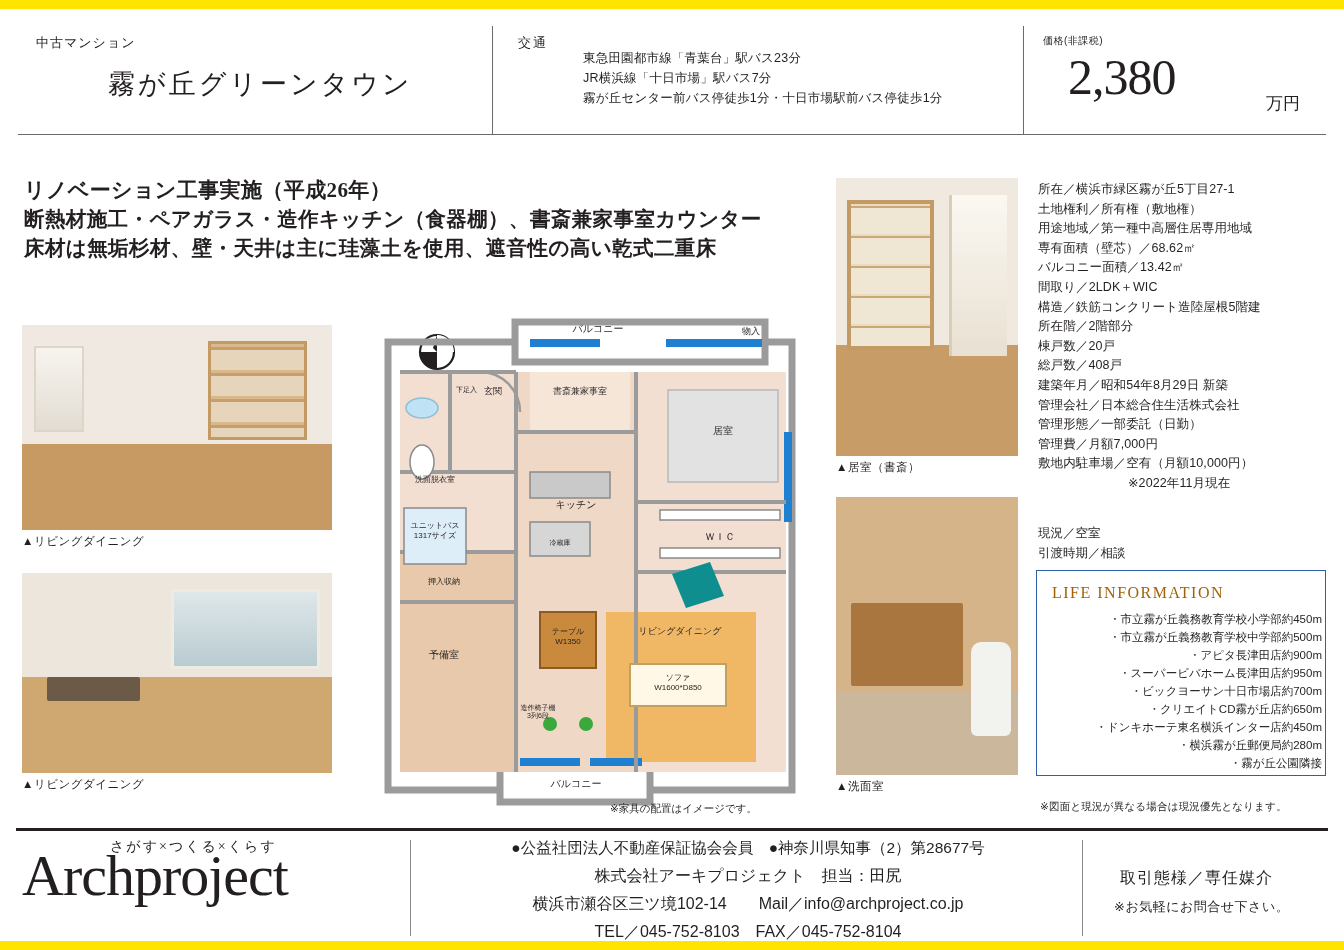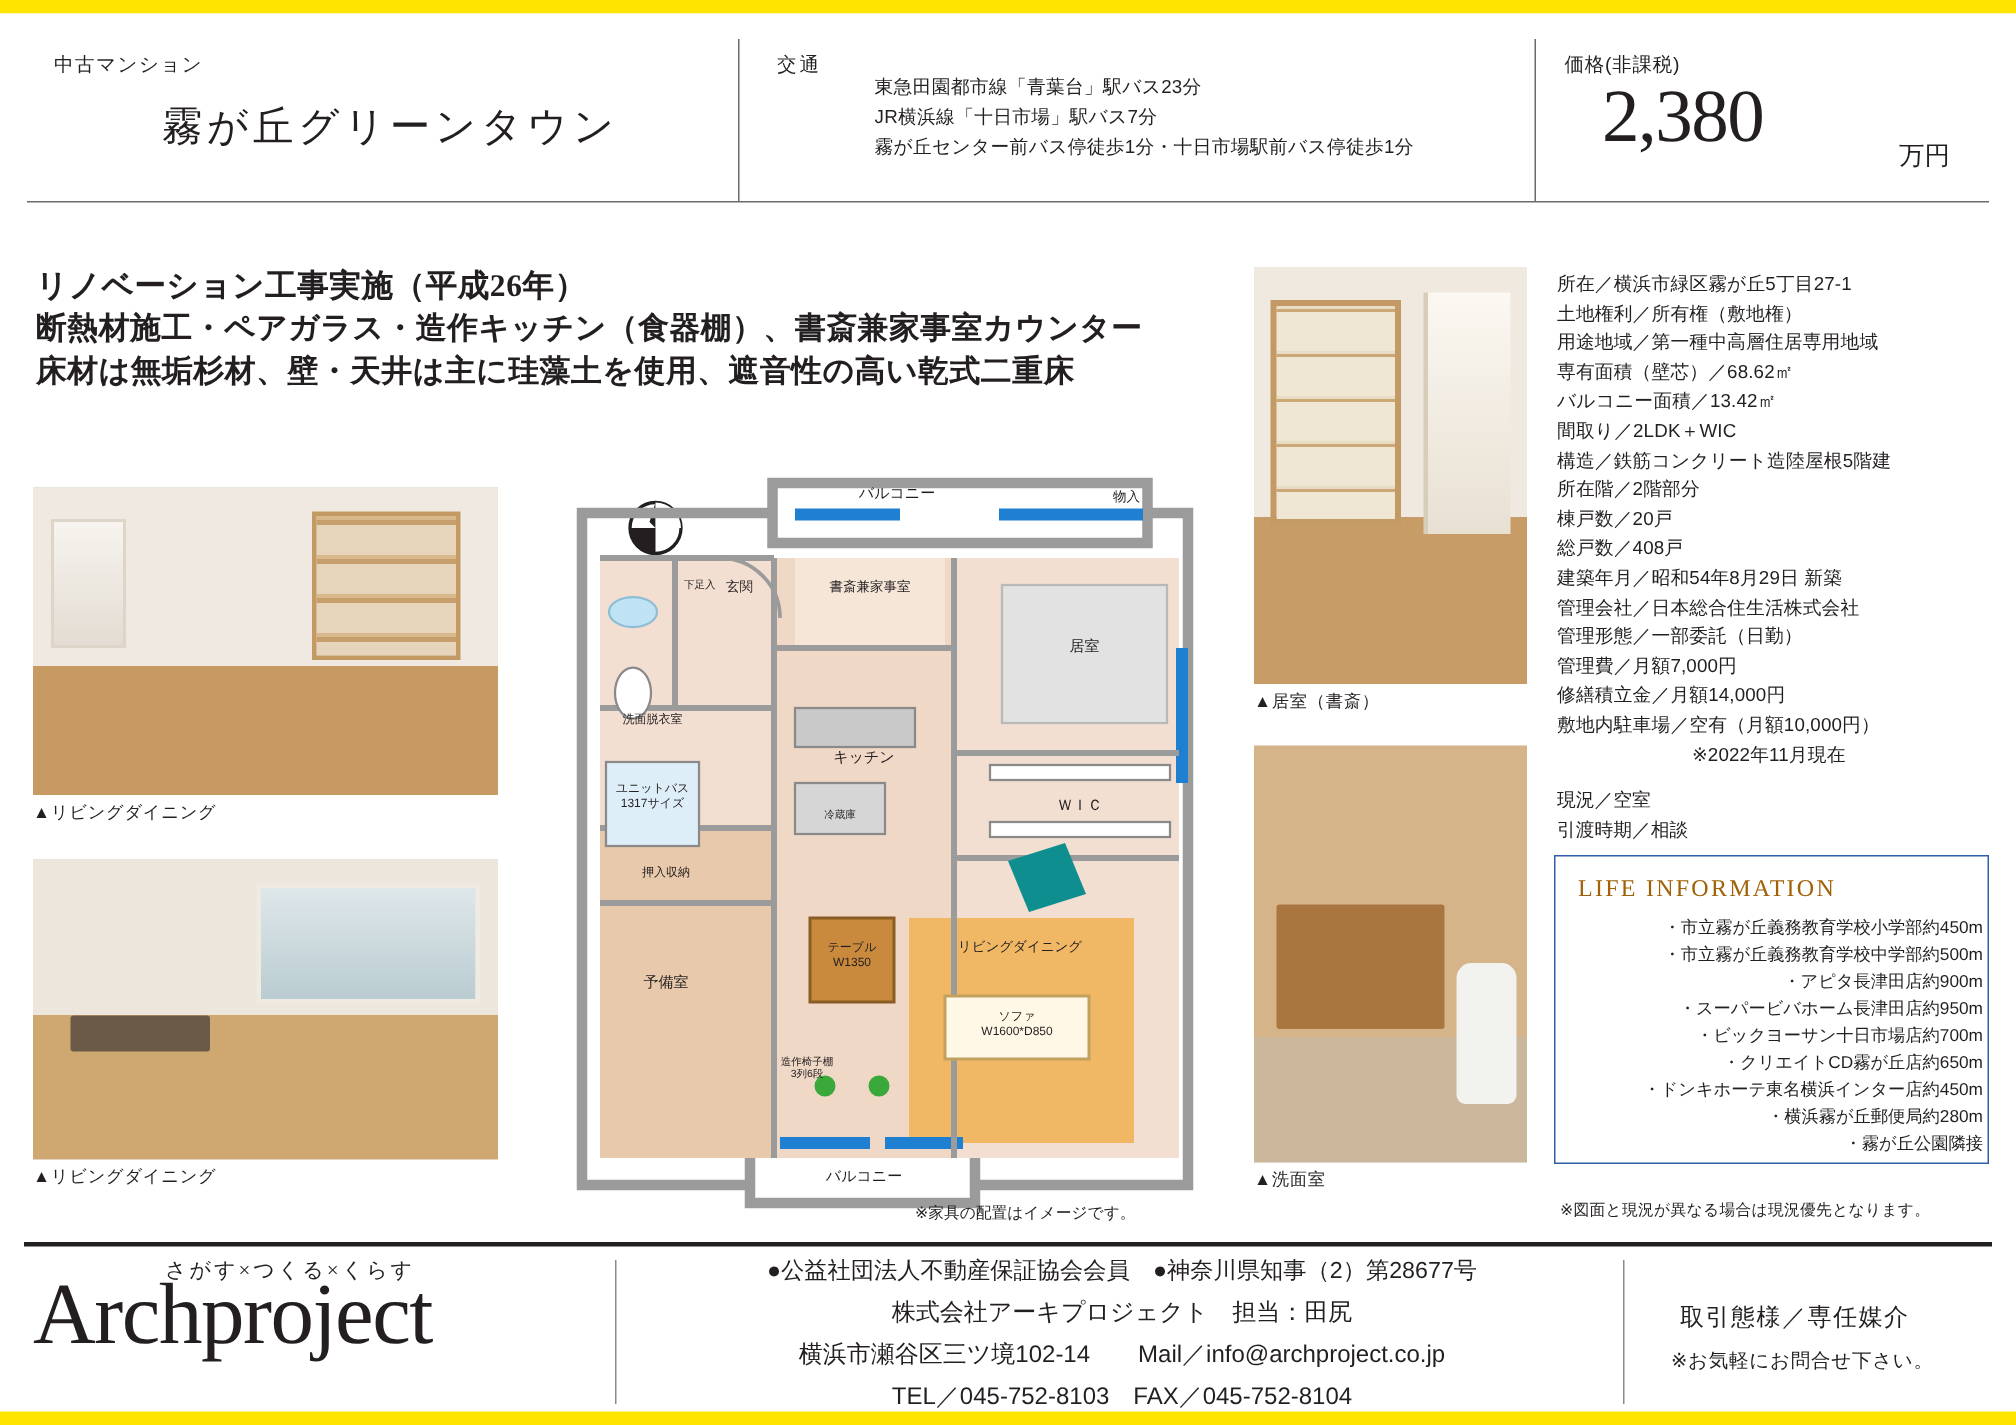--- a/index.html
+++ b/index.html
@@ -21,21 +21,21 @@
   .header{position:absolute;left:18px;top:26px;width:1308px;height:110px;}
   .hdr-line{position:absolute;left:0;top:108px;width:1308px;height:1px;background:#6b6b6b;}
   .vdiv{position:absolute;width:1px;background:#6b6b6b;}
 
   .kind{position:absolute;left:18px;top:8px;font-size:13px;letter-spacing:1px;}
   .bldg-name{position:absolute;left:90px;top:40px;font-size:27px;font-family:"Liberation Serif","DejaVu Serif",serif;letter-spacing:3px;}
 
   .acc-label{position:absolute;left:500px;top:8px;font-size:13px;letter-spacing:2px;}
   .acc-list{position:absolute;left:565px;top:22px;font-size:12.5px;line-height:20px;letter-spacing:0.2px;}
 
-  .price-label{position:absolute;left:1025px;top:8px;font-size:13px;letter-spacing:0.5px;}
+  .price-label{position:absolute;left:1025px;top:8px;font-size:10px;letter-spacing:0.5px;}
   .price-num{position:absolute;left:1050px;top:22px;font-size:50px;font-family:"Liberation Serif","DejaVu Serif",serif;letter-spacing:-1px;}
   .price-unit{position:absolute;left:1248px;top:66px;font-size:17px;}
 
   
   .reno{position:absolute;left:24px;top:176px;width:830px;
         font-family:"Liberation Serif","DejaVu Serif",serif;font-weight:bold;}
   .reno div{font-size:20.5px;line-height:29px;letter-spacing:0.4px;}
   .reno div:first-child{font-size:21px;}
 
   
@@ -177,21 +177,20 @@
     <div>バルコニー面積／13.42㎡</div>
     <div>間取り／2LDK＋WIC</div>
     <div>構造／鉄筋コンクリート造陸屋根5階建</div>
     <div>所在階／2階部分</div>
     <div>棟戸数／20戸</div>
     <div>総戸数／408戸</div>
     <div>建築年月／昭和54年8月29日 新築</div>
     <div>管理会社／日本総合住生活株式会社</div>
     <div>管理形態／一部委託（日勤）</div>
     <div>管理費／月額7,000円</div>
-    <div>修繕積立金／月額14,000円</div>
     <div>敷地内駐車場／空有（月額10,000円）</div>
     <div class="ind">※2022年11月現在</div>
   </div>
 
   <div class="status">
     <div>現況／空室</div>
     <div>引渡時期／相談</div>
   </div>
 
   <div class="life"></div>

